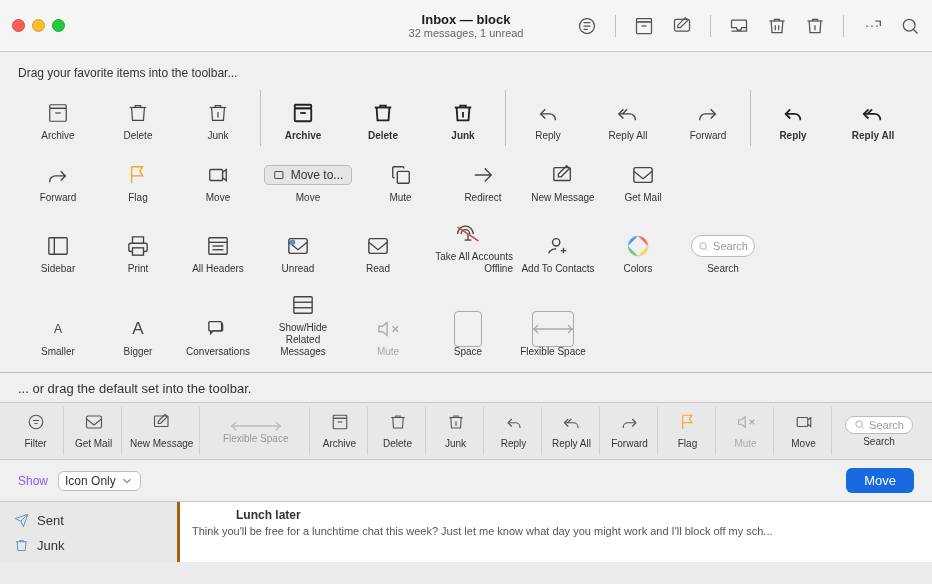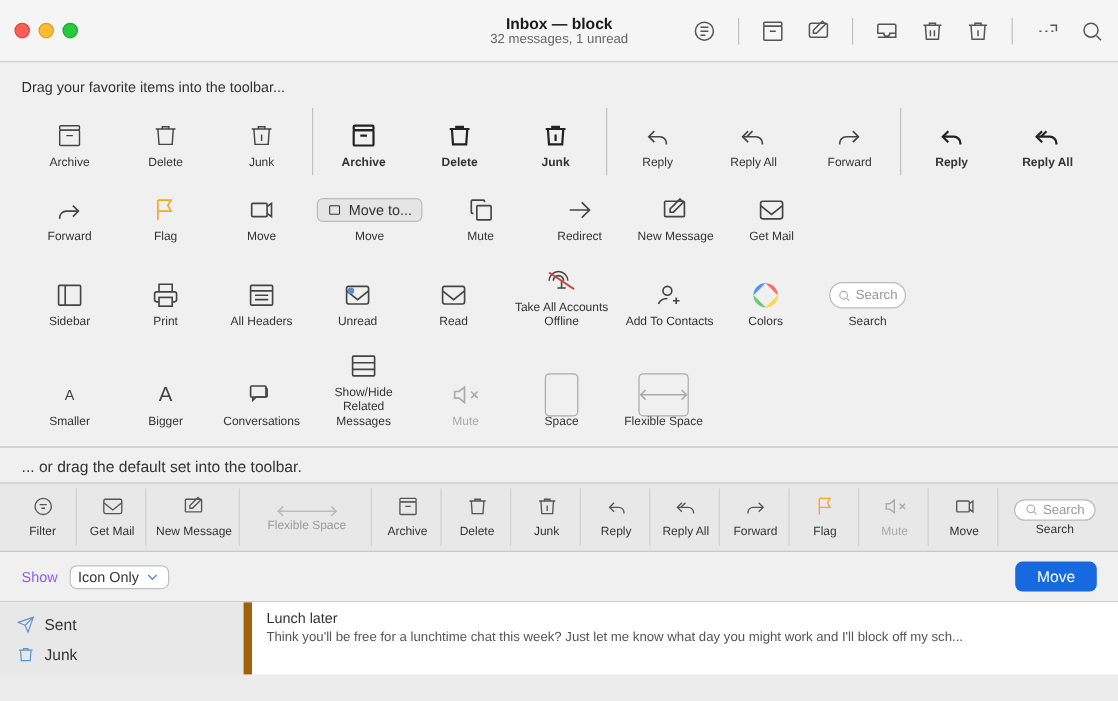--- a/index.html
+++ b/index.html
@@ -243,46 +243,47 @@
       cursor: pointer;
     }
 
     
     .sidebar-bottom {
       display: flex;
       height: 60px;
       background: #f5f5f5;
     }
     .sidebar-left {
-      width: 210px;
+      width: 180px;
       background: #e8e8e8;
-      border-right: 7px solid #a16207;
+      border-right: 3px solid #a16207;
       padding: 6px 0;
     }
     .sidebar-row {
       display: flex;
       align-items: center;
       gap: 8px;
       padding: 5px 14px;
       font-size: 13px;
       color: #333;
     }
     .sidebar-row svg {
       color: #5b8fcb;
     }
     .main-content-bottom {
       flex: 1;
       background: white;
       padding: 6px 12px;
     }
     .mail-subject {
       font-size: 12px;
-      font-weight: 400;
+      font-weight: 700;
       color: #333;
       margin-bottom: 2px;
+      margin-left: 44px;
     }
     .mail-body {
       font-size: 11px;
       color: #555;
       line-height: 1.4;
     }
 
     
     .svg-icon {
       width: 20px;
@@ -623,21 +624,21 @@
     <div class="toolbar-item" style="width:100px;">
       <div class="icon-wrap">
         <svg width="26" height="22" viewBox="0 0 30 22" fill="none" stroke="currentColor" stroke-width="1.5">
           <path d="M3 11a9 9 0 0118 0"></path>
             <path d="M7 11a5 5 0 0110 0"></path>
             <line x1="15" y1="11" x2="15" y2="18"></line>
             <line x1="11" y1="18" x2="19" y2="18"></line>
           <line x1="3" y1="3" x2="27" y2="19" stroke="#cc4444" stroke-width="1.8"></line>
         </svg>
       </div>
-      <span class="item-label" style="white-space:normal;text-align:center;width:90px;">Take All Accounts Offline</span>
+      <span class="item-label" style="white-space:normal;text-align:right;width:90px;">Take All Accounts Offline</span>
     </div>
 
     <div class="toolbar-item">
       <div class="icon-wrap">
         <svg width="22" height="22" viewBox="0 0 24 24" fill="none" stroke="currentColor" stroke-width="1.5">
           <circle cx="10" cy="8" r="4"></circle>
             <path d="M2 20s1-5 8-5"></path>
             <path d="M18 14v6M15 17h6"></path>
         </svg>
       </div>

